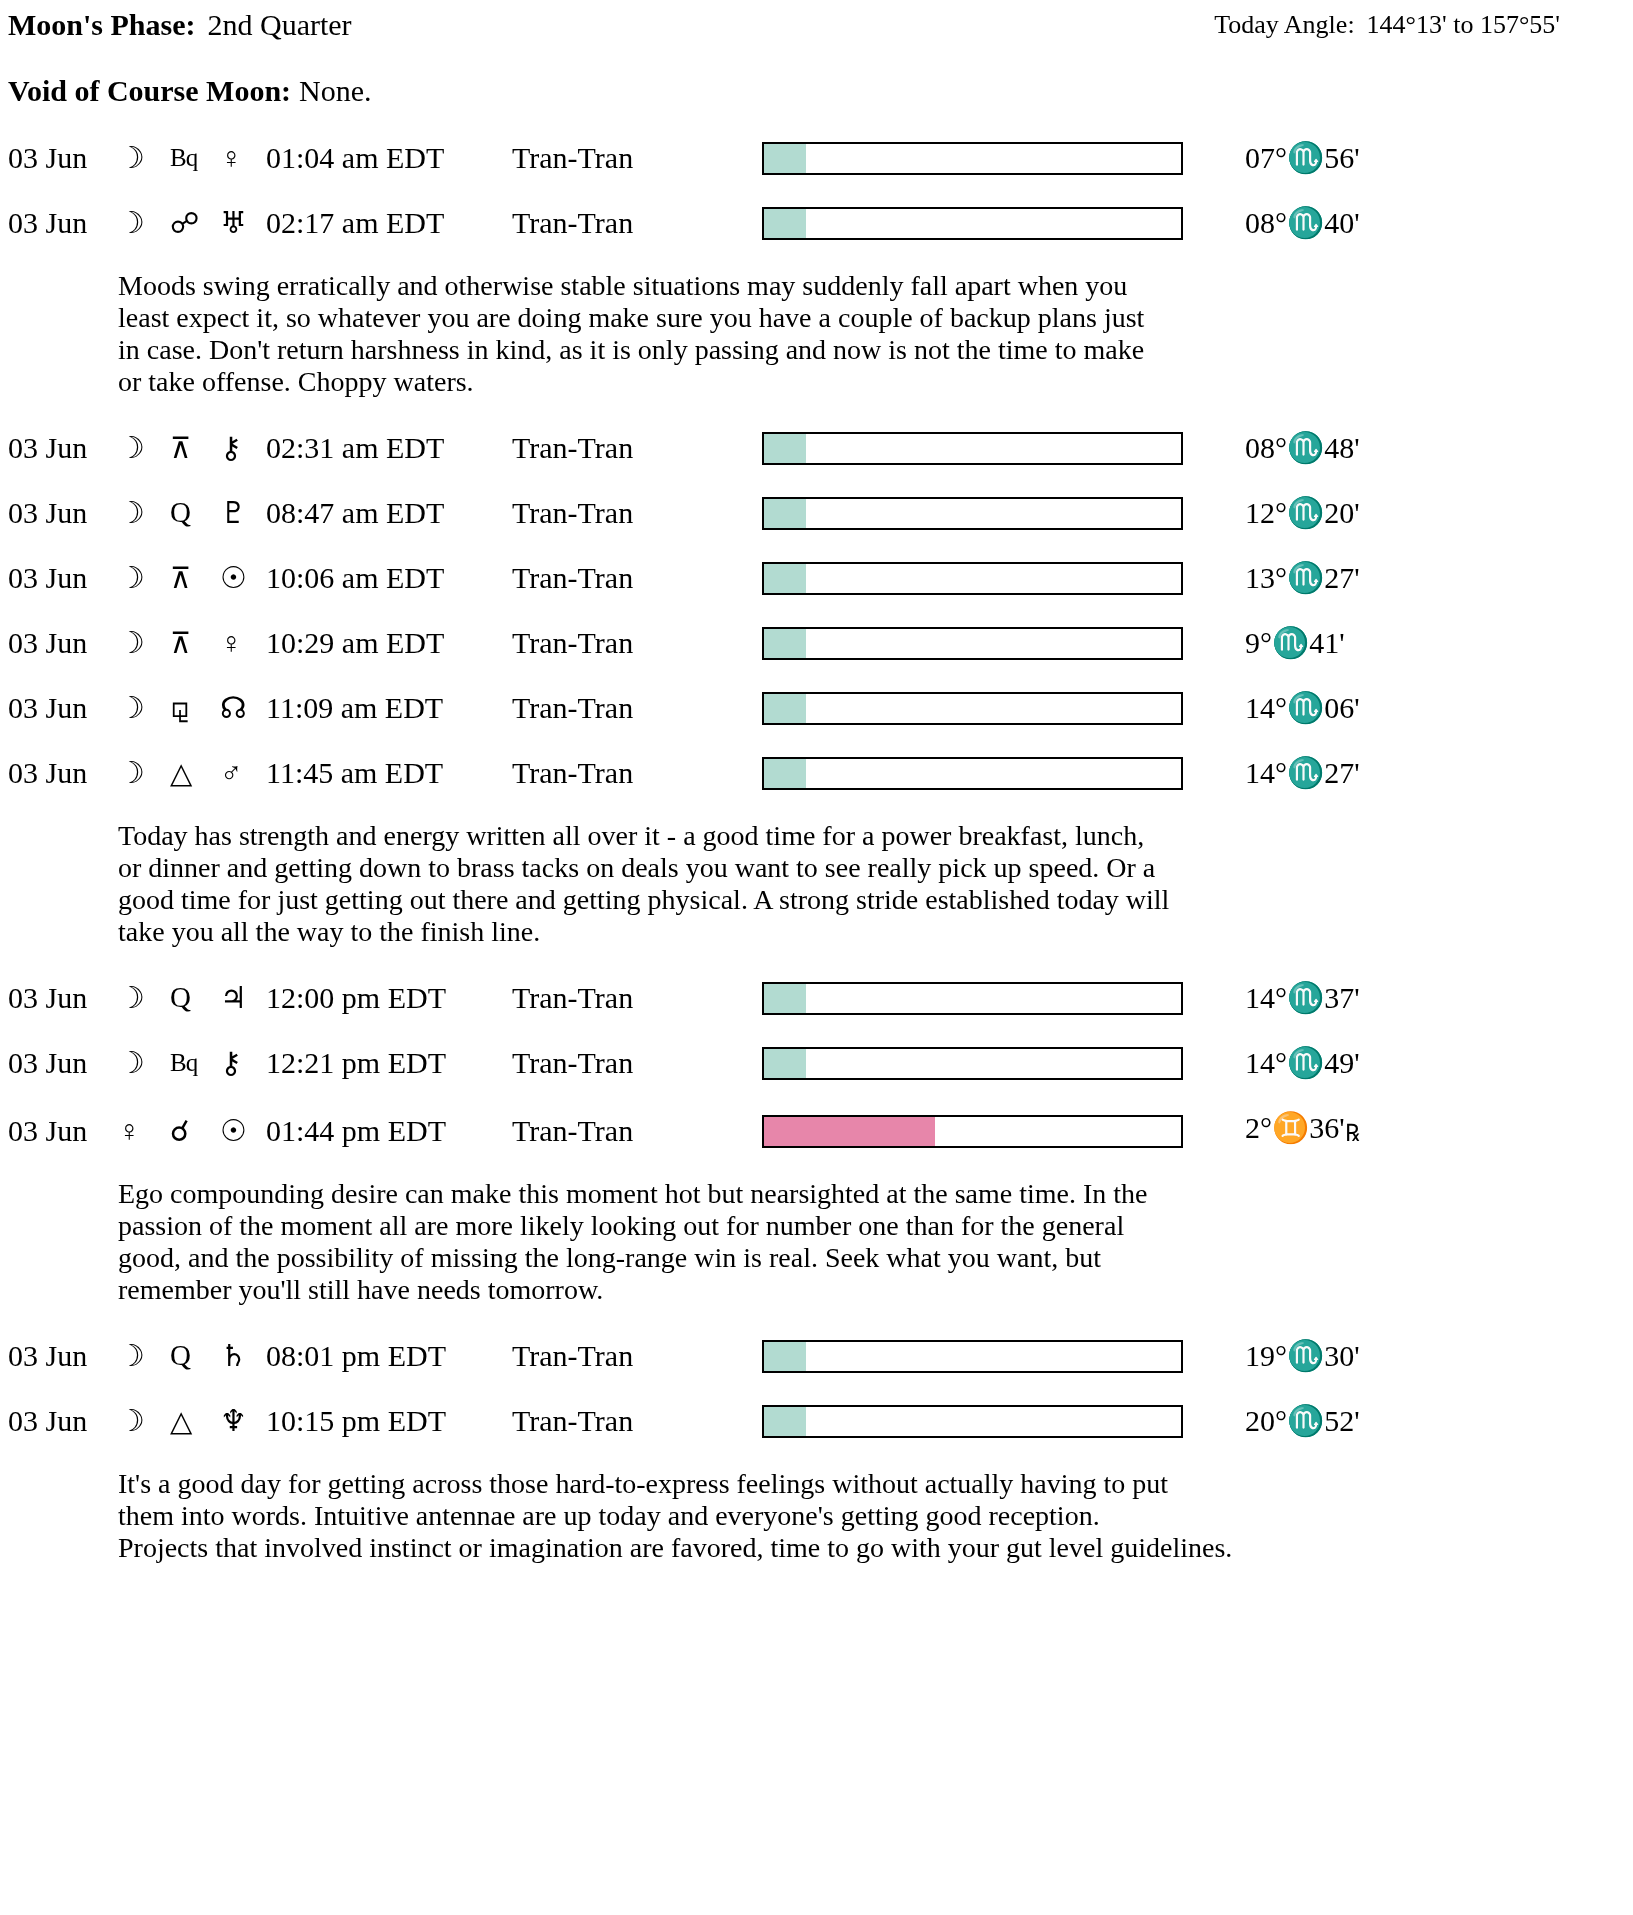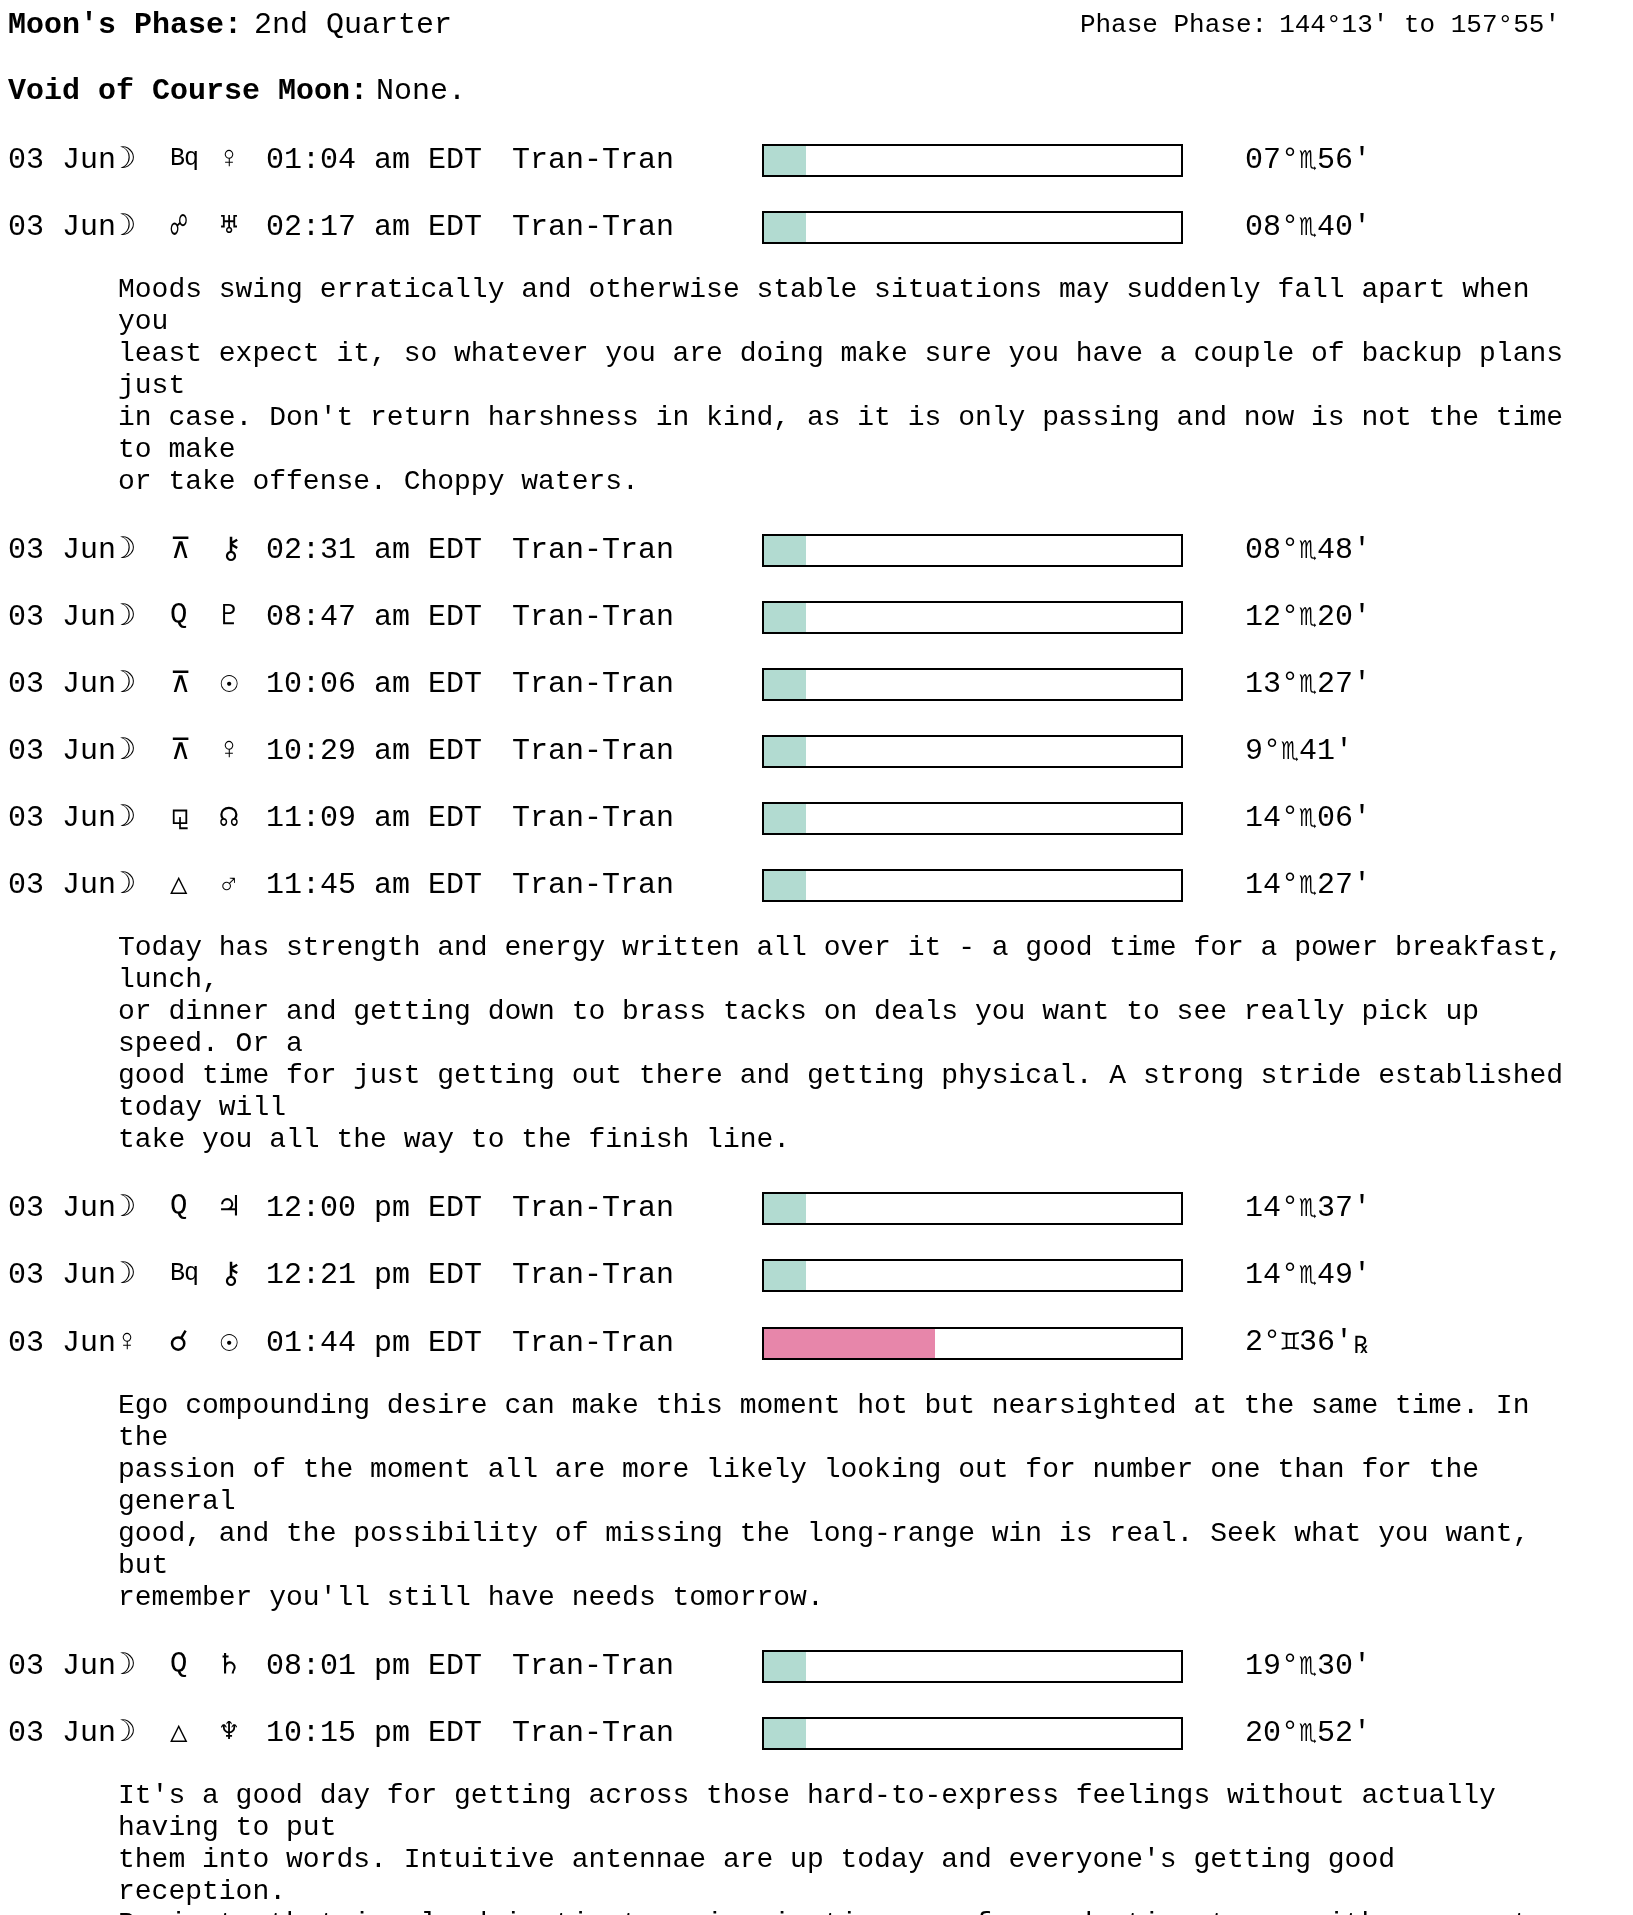--- a/index.html
+++ b/index.html
@@ -1,19 +1,19 @@
 <!DOCTYPE html>
 <html><head>
 <meta charset="utf-8">
 <style>
   html, body { margin: 0; padding: 0; background: #ffffff; }
   .page {
     width: 1574px; height: 1915px; box-sizing: border-box;
     padding: 8px 8px 0 8px; background: #ffffff; color: #000000;
-    font-family: Liberation Mono, monospace;
+    font-family: Liberation Serif, serif;
     overflow: hidden; position: relative;
   }
   .hdr-line { font-size: 30px; margin-bottom: 32px; display: flex; justify-content: space-between; align-items: flex-start; }
   .hdr-line .bold { font-weight: bold; }
   .gap { display: inline-block; width: 12px; }
   .phase-angle { font-size: 26px; padding-top: 2px; padding-right: 6px; }
   .title-wrap { width: 1300px; text-align: center; margin-top: 72px; margin-bottom: 14px; }
   .title-wrap h2 { font-size: 31px; margin: 0; font-weight: bold; }
 
   .row-group { }
@@ -40,21 +40,21 @@
 </head>
 <body>
 
 <div class="page">
 
   <div class="hdr-line">
     <div>
       <span class="bold">Moon's Phase:</span><span class="gap"></span><span>2nd Quarter</span>
     </div>
     <div class="phase-angle">
-      <span>Phase Phase:</span><span class="gap"></span><span>144°13' to 157°55'</span>
+      <span>Today Angle:</span><span class="gap"></span><span>144°13' to 157°55'</span>
     </div>
   </div>
 
 
   <div class="hdr-line">
     <div>
       <span class="bold">Void of Course Moon:</span><span class="gap" style="width:8px"></span><span>None.</span>
     </div>
   </div>
 

